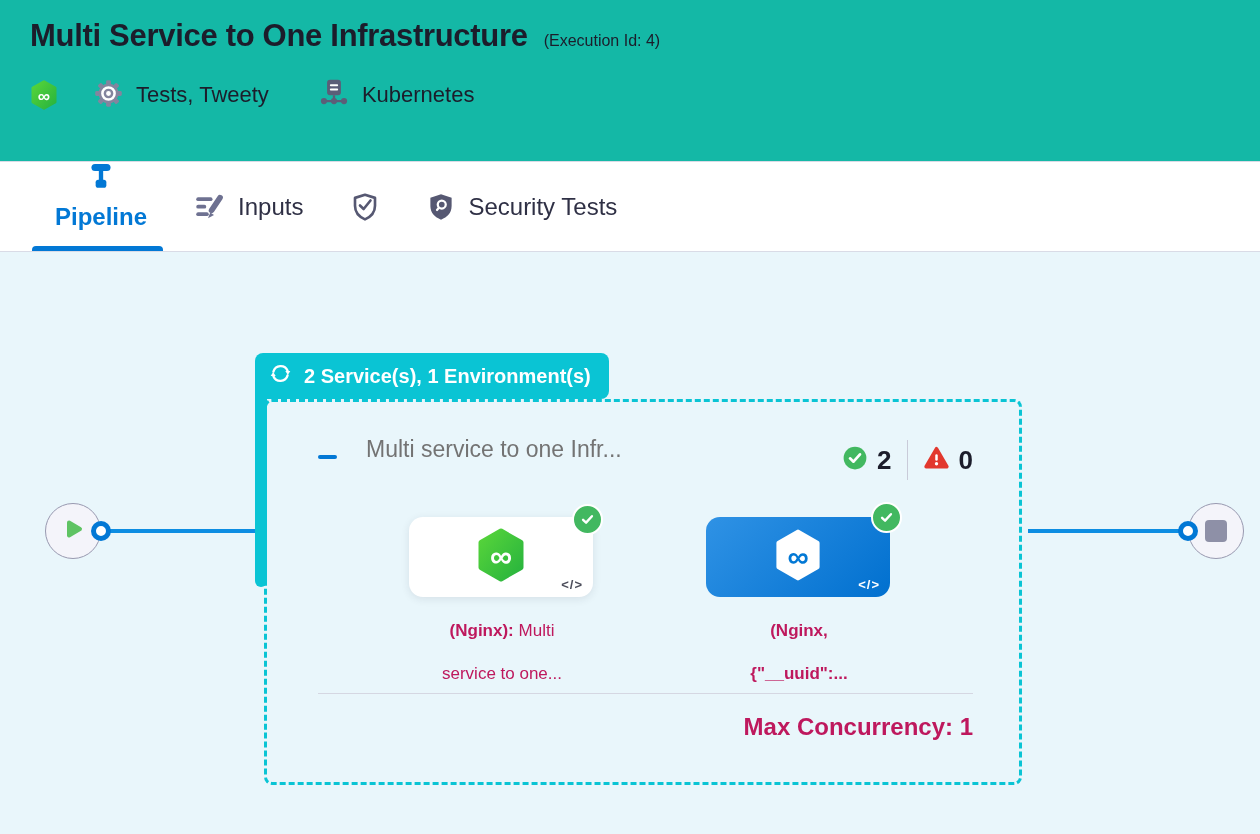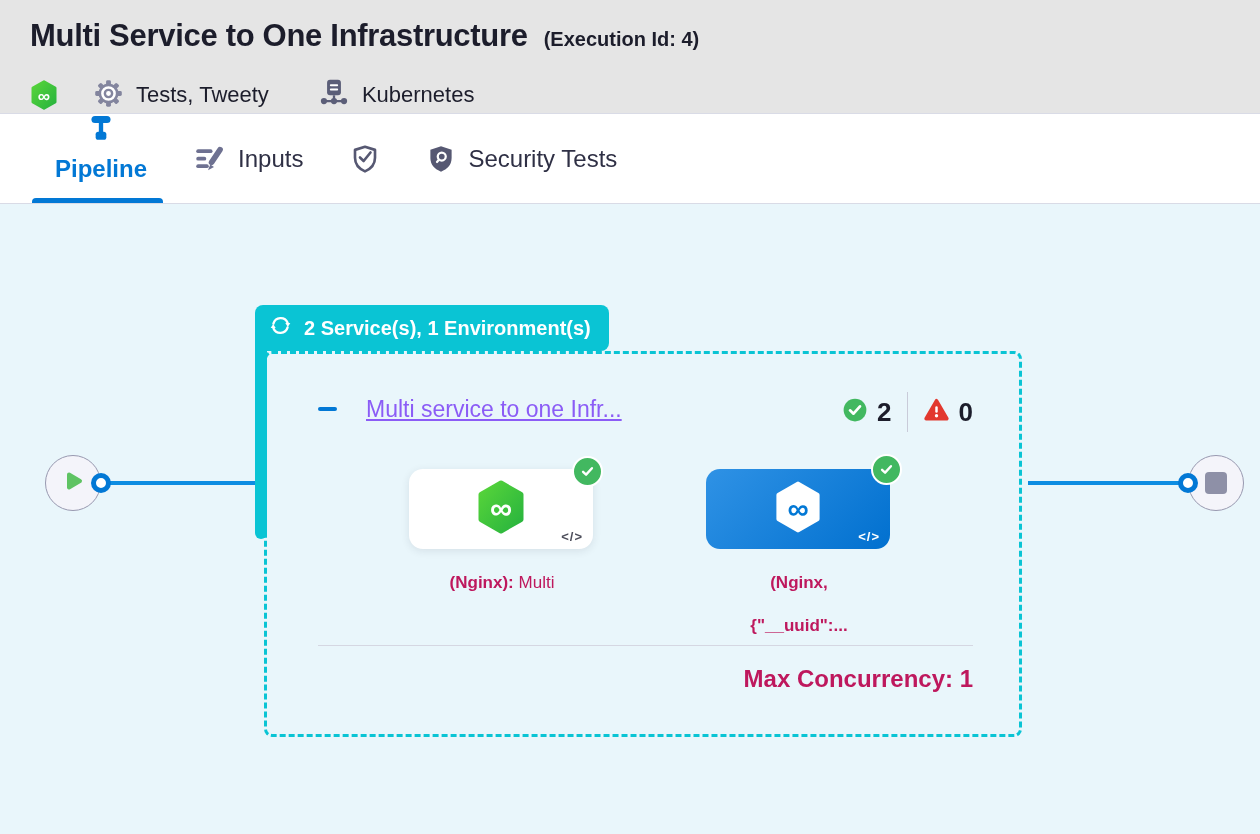--- a/index.html
+++ b/index.html
@@ -1,22 +1,22 @@
 <!DOCTYPE html>
 <html><head>
 <meta charset="utf-8">
 <style>
   * { margin:0; padding:0; box-sizing:border-box; }
   html,body { width:1260px; height:834px; font-family:"Liberation Sans", sans-serif; background:#fff; overflow:hidden; }
 
   
-  .header { height:114px; background:#e5e5e5; padding:18px 0 0 30px; border-bottom:1px solid #d9dbe6; }
+  .header { height:162px; background:#14b8a6; padding:18px 0 0 30px; border-bottom:1px solid #d9dbe6; }
   .title-row { display:flex; align-items:baseline; gap:16px; }
   .page-title { font-size:31px; font-weight:700; color:#1c1d2b; letter-spacing:-0.3px; }
-  .exec-id { font-size:20px; font-weight:700; color:#1c1d2b; }
+  .exec-id { font-size:16px; font-weight:400; color:#1c1d2b; }
   .meta-row { display:flex; align-items:center; margin-top:24px; }
   .meta-row .hexwrap { width:28px; height:30px; display:inline-flex; }
   .meta-item { display:flex; align-items:center; gap:13px; }
   .meta-item.svc { margin-left:36px; }
   .meta-item.env { margin-left:50px; }
   .meta-text { font-size:22px; color:#1c1d2b; }
 
   
   .tabbar { height:90px; background:#fff; display:flex; align-items:center; padding-left:55px; gap:48px; border-bottom:1px solid #d9dbe6; }
   .tab { display:flex; align-items:center; gap:13px; height:100%; position:relative; font-size:24px; color:#2f3045; cursor:pointer; }
@@ -38,21 +38,21 @@
   .edge-right { left:1028px; width:160px; }
   .dot { width:20px; height:20px; border-radius:50%; background:#fff; border:5px solid #0278d5; top:269px; }
   .dot-left { left:91px; }
   .dot-right { left:1178px; }
 
   .teal-bar { left:255px; top:136px; width:12px; height:199px; background:#0ac4d4; border-radius:0 0 6px 6px; z-index:3; }
   .badge { left:255px; top:101px; height:46px; display:inline-flex; align-items:center; gap:11px; padding:0 18px 0 13px; background:#0ac4d4; color:#fff; border-radius:8px 8px 8px 0; font-size:20px; font-weight:700; z-index:4; }
   .stage-box { left:264px; top:147px; width:758px; height:386px; border:3px dashed #0ac4d4; border-radius:8px; z-index:2; }
 
   .collapse-dash { left:318px; top:203px; width:19px; height:4px; background:#0278d5; border-radius:2px; }
-  .stage-title { left:366px; top:192px; font-size:23px; color:#8b5cf6;text-decoration:underline; }
+  .stage-title { left:366px; top:184px; font-size:23px; color:#737373; }
   .counts { right:287px; top:188px; display:flex; align-items:center; gap:9px; }
   .count-num { font-size:26px; font-weight:700; color:#1c1d2b; }
   .vdiv { width:1px; height:40px; background:#c9cbd9; margin:0 6px; }
 
   .card { top:265px; width:184px; height:80px; border-radius:14px; display:flex; align-items:center; justify-content:center; }
   .card1 { left:409px; background:#fff; box-shadow:0 2px 8px rgba(40,41,61,.10); }
   .card2 { left:706px; background:linear-gradient(135deg,#2f92e5 0%,#0170cf 100%); }
   .code-glyph { position:absolute; right:10px; bottom:5px; font-size:13px; font-weight:700; letter-spacing:1px; }
   .card1 .code-glyph { color:#4c4d5a; }
   .card2 .code-glyph { color:#fff; }
@@ -257,20 +257,21 @@
     <span class="code-glyph">&lt;/&gt;</span>
   </div>
   <div class="abs check-badge cb2">
     <svg viewBox="0 0 24 24" width="19" height="19">
       <path d="M6.4 12.4 L10.2 16 L17.6 7.8" fill="none" stroke="#fff" stroke-width="3" stroke-linecap="round" stroke-linejoin="round"></path>
     </svg>
   </div>
 
   <div class="abs svc-label label1">
     <span class="b">(Nginx):</span><span> Multi</span><br>
+    <span>service to one...</span>
   </div>
   <div class="abs svc-label label2">
     <span class="b">(Nginx,</span><br>
     <span class="b">{"__uuid":...</span>
   </div>
 
   <div class="abs hdiv"></div>
   <div class="abs maxcon">Max Concurrency: 1</div>
 
 </main>

